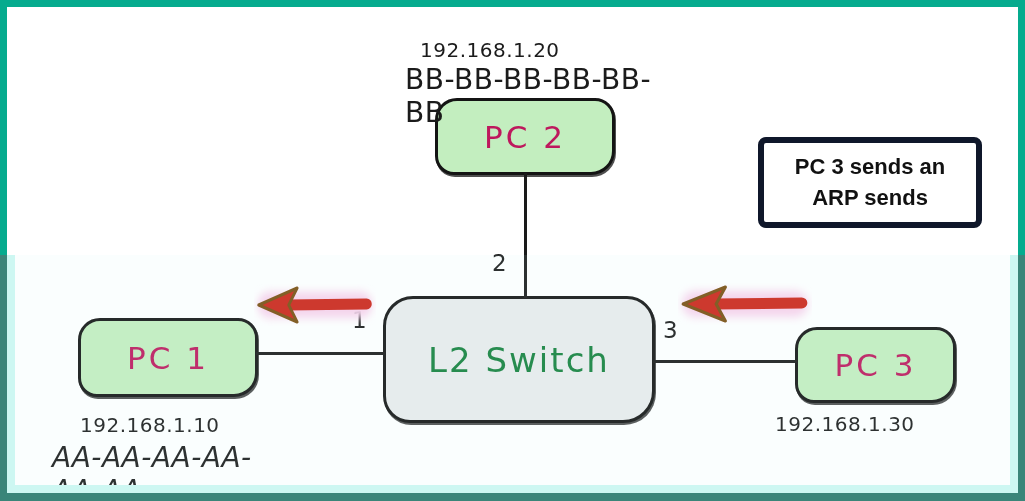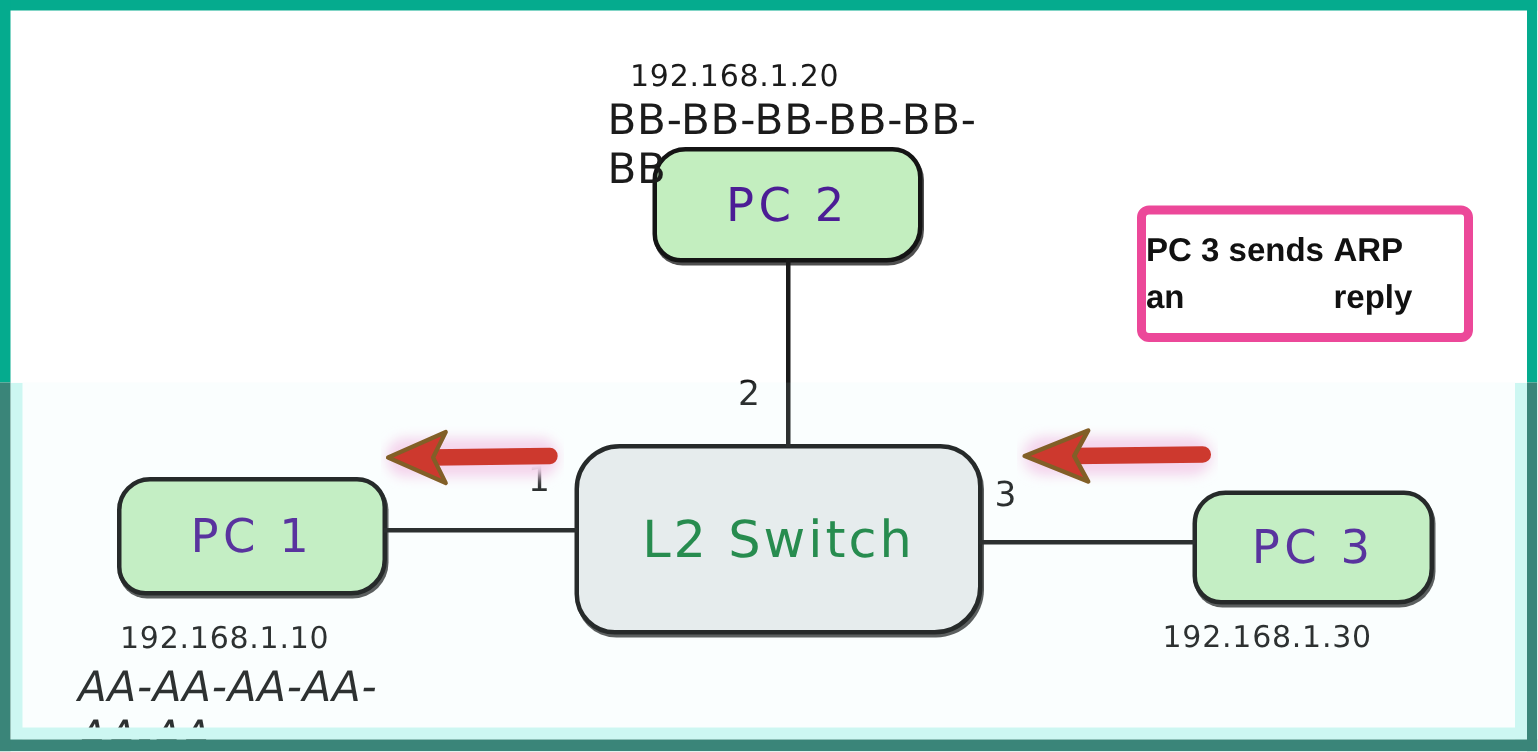--- a/index.html
+++ b/index.html
@@ -21,21 +21,21 @@
     border:7px solid #3a8579;border-top:none;border-bottom-width:8px;
     box-sizing:border-box;pointer-events:none;z-index:10;
     box-shadow:inset 8px 0 0 #cdf7f2, inset -8px 0 0 #cdf7f2, inset 0 -8px 0 #cdf7f2;
     background:rgba(205,242,250,0.10);
   }
   
   .node{
     position:absolute;box-sizing:border-box;
     border:3px solid #141414;
     display:flex;align-items:center;justify-content:center;
-    color:#4c1d95;
+    color:#be185d;
     box-shadow:1px 2px 0 rgba(20,20,20,0.75);
   }
   .pc{
     background:#c3eebf;
     border-radius:22px 20px 24px 19px;
     font-size:31px;letter-spacing:3px;
   }
   .switch{
     background:#e9ebec;
     border-radius:30px 28px 32px 27px;
@@ -61,22 +61,22 @@
   #pc3-ip {left:775px;top:412px;width:200px;}
   #pc3-mac{left:758px;top:438px;width:234px;}
   .port{position:absolute;font-size:23px;color:#1a1a1a;z-index:3;}
   #port1{left:352px;top:307px;}
   #port2{left:492px;top:250px;}
   #port3{left:663px;top:317px;}
   
   .callout{
     position:absolute;left:758px;top:137px;width:224px;height:91px;
     box-sizing:border-box;background:#ffffff;
-    border:6px solid #ec4899;border-radius:8px;
-    display:flex;flex-direction:row;align-items:center;justify-content:center;
+    border:6px solid #0f172a;border-radius:8px;
+    display:flex;flex-direction:column;align-items:center;justify-content:center;
     font-family:"Liberation Sans",sans-serif;font-weight:bold;
     font-size:22px;line-height:1.4;color:#111111;z-index:4;
   }
   
   .arrow{position:absolute;z-index:5;}
   #arrow-to-pc1{left:254px;top:283px;width:122px;height:44px;}
   #arrow-to-switch{left:678px;top:282px;width:134px;height:44px;}
 </style>
 </head>
 <body>
@@ -105,21 +105,21 @@
   <div class="addr ip" id="pc1-ip">192.168.1.10</div>
   <div class="addr mac" id="pc1-mac">AA-AA-AA-AA-AA-AA</div>
   <div class="addr ip" id="pc3-ip">192.168.1.30</div>
 
   <div class="port" id="port1">1</div>
   <div class="port" id="port2">2</div>
   <div class="port" id="port3">3</div>
 
   <div class="callout">
     <span>PC 3 sends an</span>
-    <span>ARP reply</span>
+    <span>ARP sends</span>
   </div>
 
   <svg class="arrow" id="arrow-to-pc1" viewBox="0 0 130 44" preserveAspectRatio="none">
     <defs>
         <filter id="g1" x="-30%" y="-30%" width="160%" height="160%">
           <feGaussianBlur stdDeviation="4"></feGaussianBlur>
         </filter>
       </defs>
     <rect x="4" y="9" width="122" height="26" rx="13" fill="#f9d2ec" filter="url(#g1)"></rect>
     <line x1="36" y1="22" x2="120" y2="21" stroke="#cd2418" stroke-width="11" stroke-linecap="round"></line>

